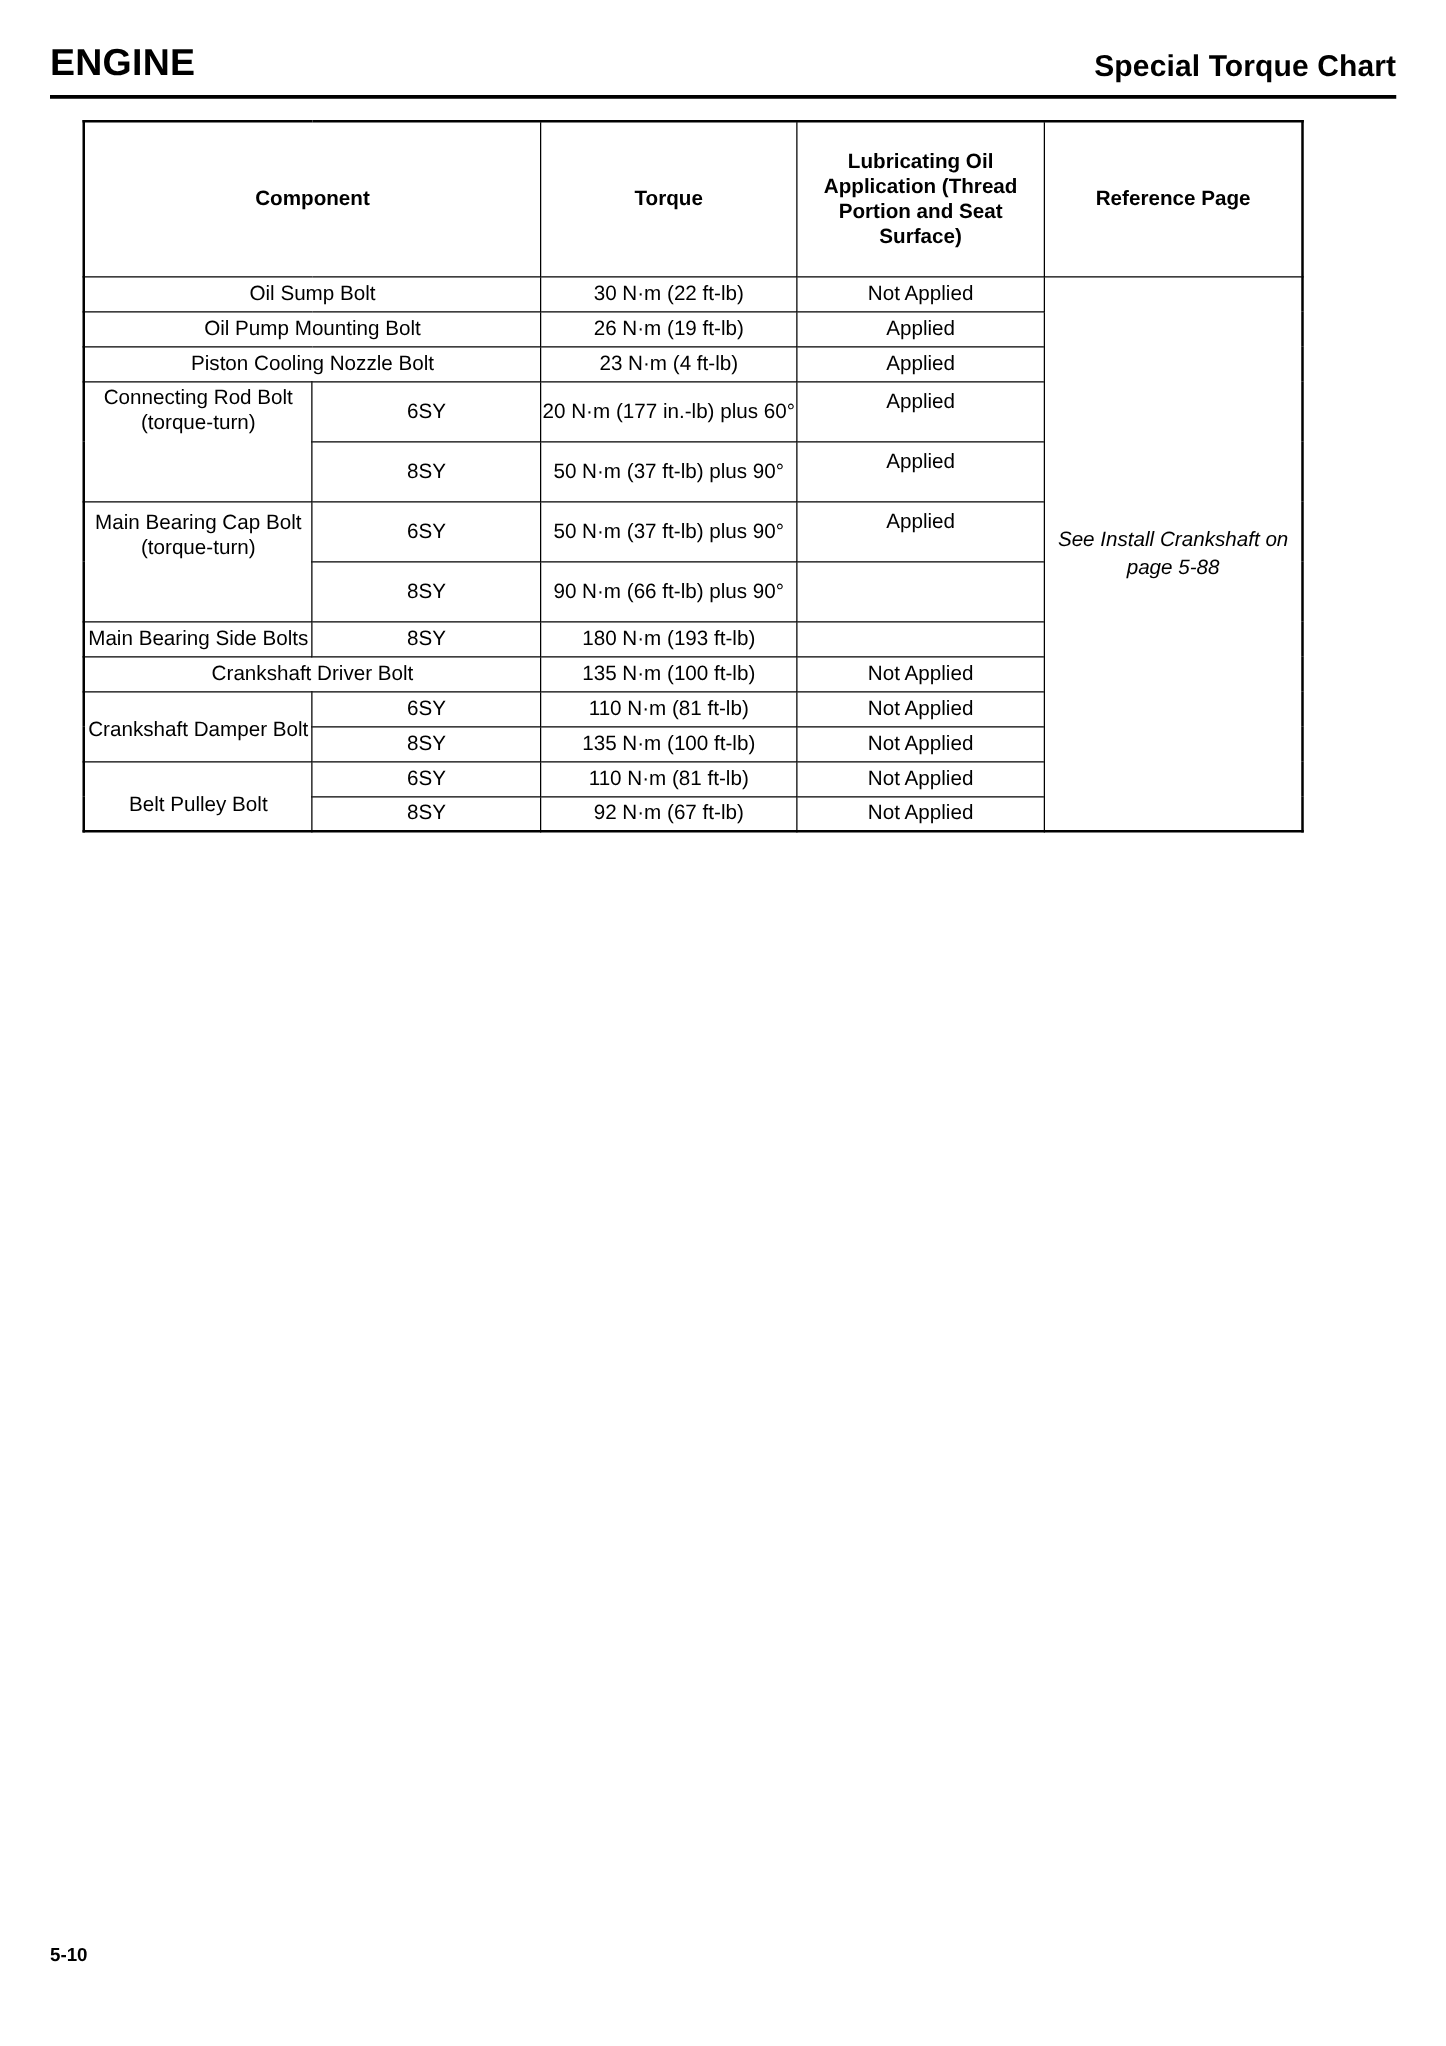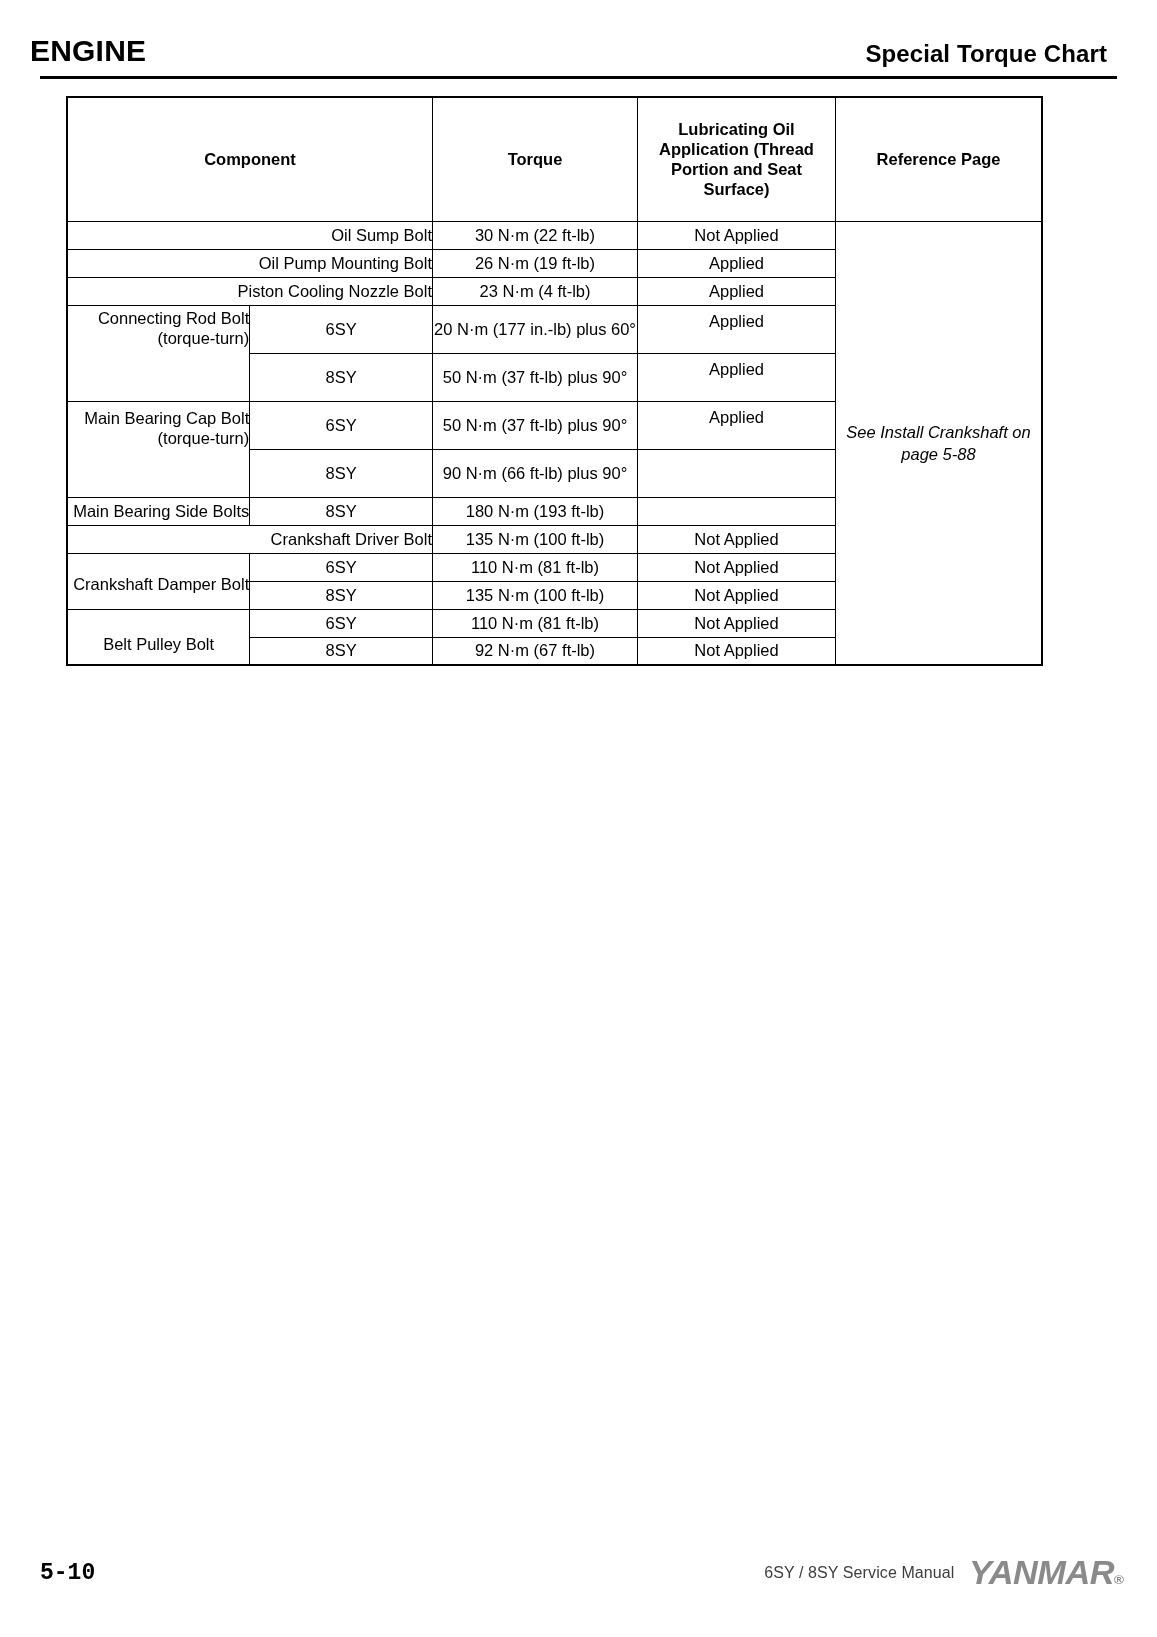--- a/index.html
+++ b/index.html
@@ -12,21 +12,21 @@
     height: 1637px;
     position: relative;
     font-family: "Liberation Sans", sans-serif;
     color: #000000;
     -webkit-font-smoothing: antialiased;
   }
 
   
   .page-header {
     position: absolute;
-    left: 30px;
+    left: 40px;
     top: 36px;
     width: 1077px;
     display: flex;
     align-items: flex-end;
     justify-content: space-between;
     text-align: center;
   }
   .header-left {
     font-size: 30px;
     font-weight: bold;
@@ -74,21 +74,21 @@
   thead tr th { border-bottom-width: 2px; }
   .torque-table, .torque-table tbody, .torque-table thead {
     border-color: #000;
   }
   table.torque-table {
     border: 2px solid #000000;
   }
 
   
   .c-comp {
-    text-align: right;
+    text-align: center;
     padding: 4px 4px 4px 8px;
     line-height: 1.25;
   }
   .c-comp-center {
     text-align: center;
     padding: 4px 6px;
     line-height: 1.25;
   }
   .c-model {
     text-align: center;
@@ -118,23 +118,22 @@
   .page-footer {
     position: absolute;
     left: 40px;
     top: 1556px;
     width: 1077px;
     display: flex;
     align-items: center;
     justify-content: space-between;
   }
   .footer-page {
-    font-size: 23px;
-    font-weight: bold;
-    font-family: Liberation Mono, monospace;
+    font-size: 15px;
+    font-weight: bold;
   }
   .footer-right {
     display: flex;
     align-items: center;
     gap: 14px;
   }
   .footer-manual {
     font-size: 16px;
     color: #3d3d3d;
     letter-spacing: 0.1px;
@@ -264,17 +263,13 @@
       <td class="c-model">8SY</td>
       <td class="c-torque">92 N·m (67 ft-lb)</td>
       <td class="c-lube">Not Applied</td>
     </tr>
 
   </tbody>
 </table>
 
 <div class="page-footer">
   <div class="footer-page">5-10</div>
-  <div class="footer-right">
-    <div class="footer-manual">6SY / 8SY Service Manual</div>
-    <div class="yanmar-logo"><span>YANMAR</span><span class="reg">®</span></div>
-  </div>
 </div>
 
 </body></html>

